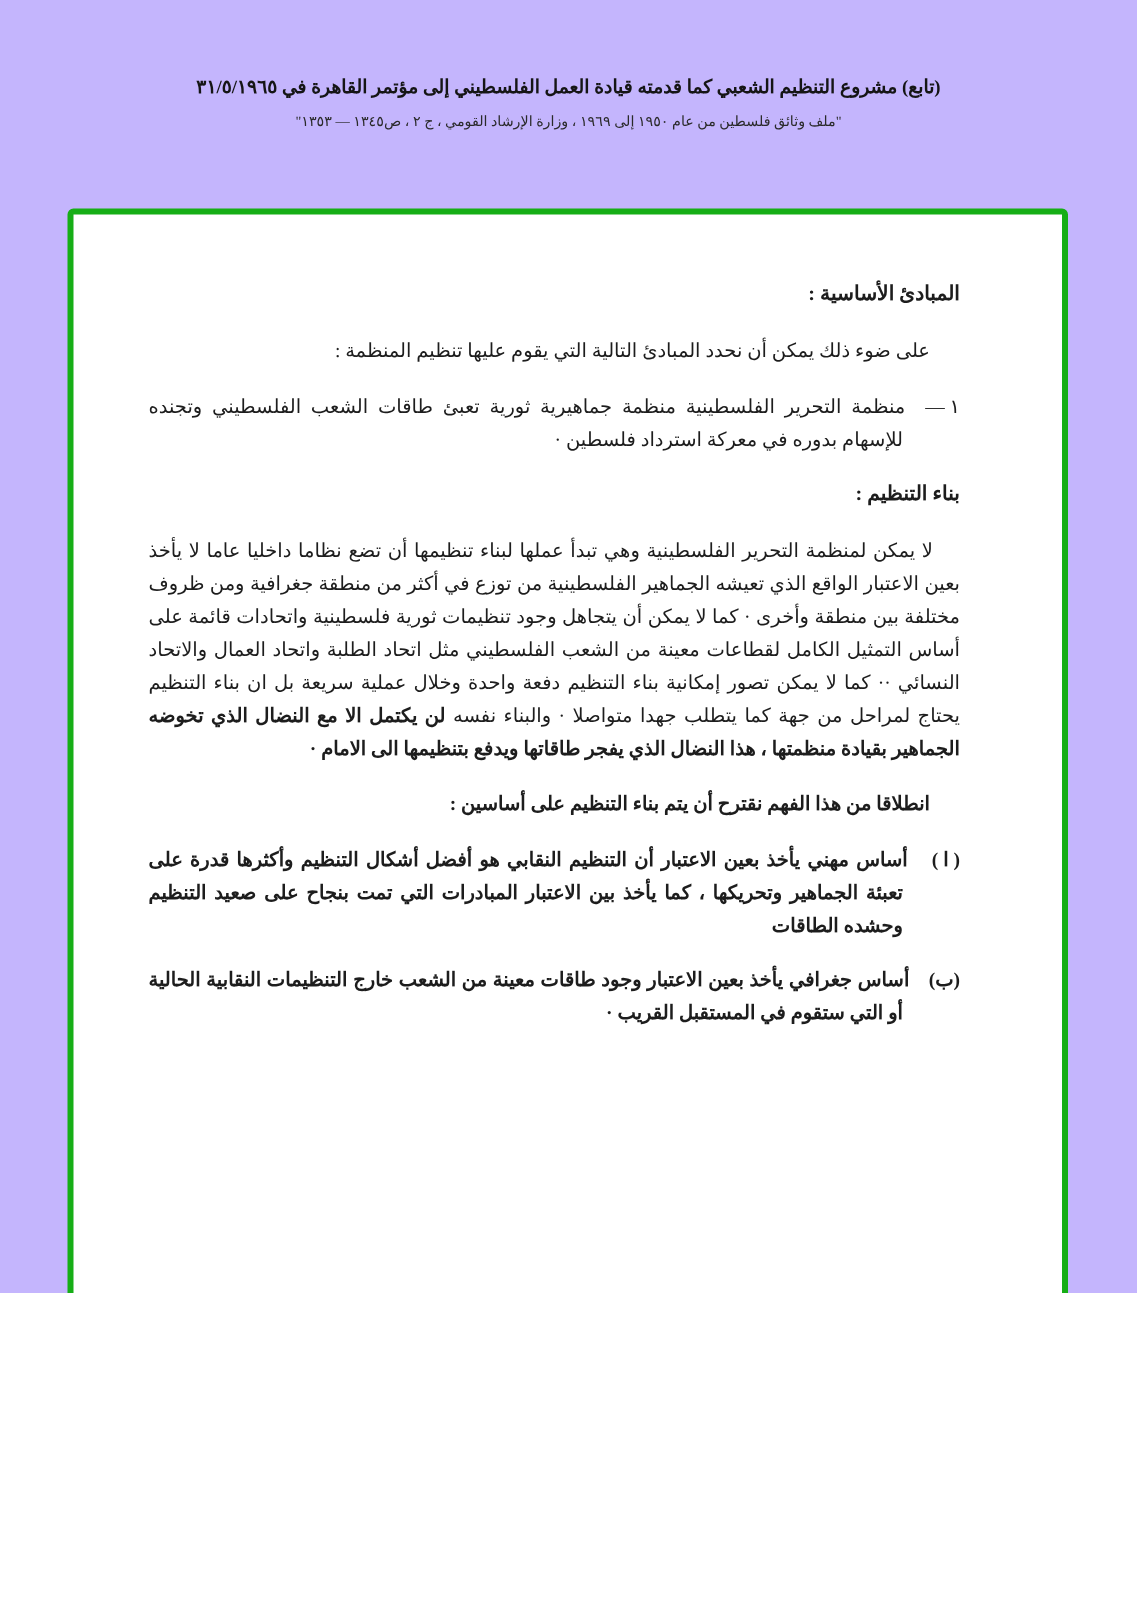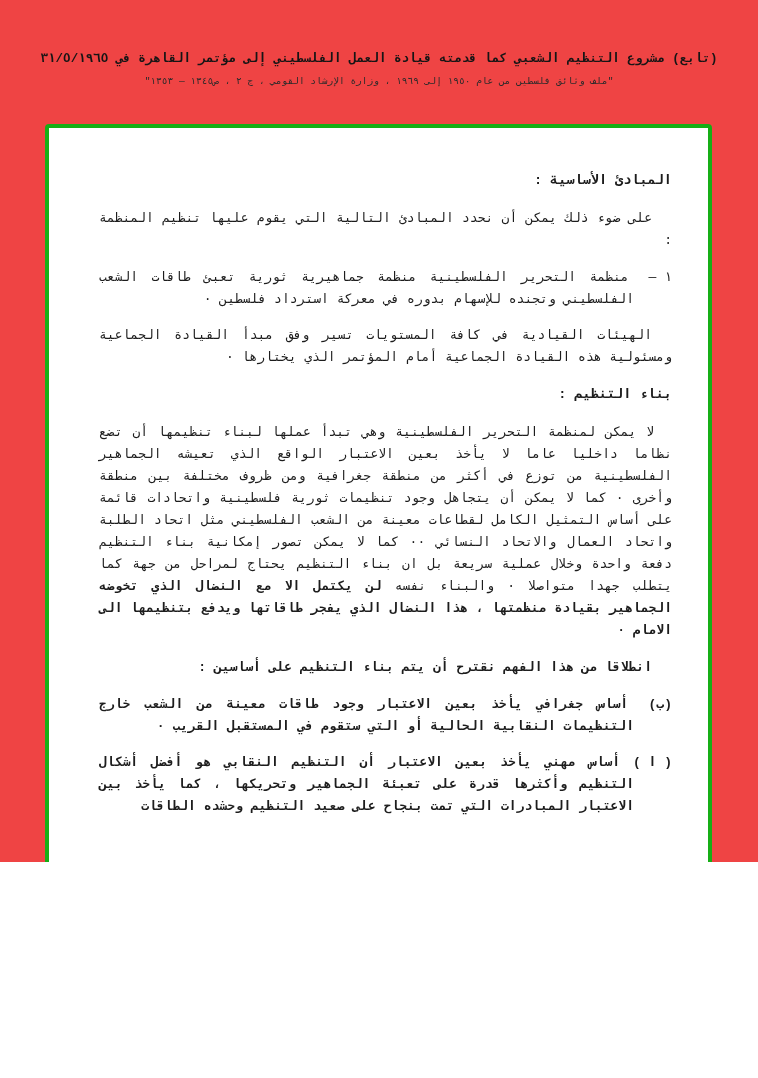--- a/index.html
+++ b/index.html
@@ -4,22 +4,22 @@
 <style>
   html, body {
     margin: 0;
     padding: 0;
     background: #ffffff;
   }
   .canvas {
     position: relative;
     width: 758px;
     height: 862px;
-    background: #ef4444;
-    font-family: Liberation Mono, monospace;
+    background: #c4b5fd;
+    font-family: Liberation Serif, serif;
     color: #1d1d1d;
     overflow: hidden;
   }
 
   
   .doc-header {
     position: absolute;
     top: 50px;
     left: 0;
     right: 0;
@@ -36,26 +36,26 @@
     margin-top: 9px;
     font-size: 9.5px;
     color: #2a2a2a;
   }
 
   
   .green-box {
     position: absolute;
     box-sizing: border-box;
     left: 45px;
-    top: 124px;
+    top: 139px;
     width: 667px;
     height: 918px;
     border: 4px solid #16ae16;
     border-radius: 4px;
-    padding: 42px 36px 0 50px;
+    padding: 42px 68px 0 50px;
     direction: rtl;
     background: #ffffff;
   }
   .content {
     font-size: 13px;
     line-height: 22px;
     text-align: justify;
     color: #1d1d1d;
   }
   .sec-heading {
@@ -116,40 +116,39 @@
 
       <p class="para">على ضوء ذلك يمكن أن نحدد المبادئ التالية التي يقوم عليها تنظيم المنظمة :</p>
 
       <p class="item hang">
         <span class="num">١ —</span>
         <span>منظمة التحرير الفلسطينية منظمة جماهيرية ثورية تعبئ طاقات الشعب الفلسطيني وتجنده للإسهام بدوره في معركة استرداد فلسطين ·</span>
       </p>
 
 
 
-      <p class="para">الهيئات القيادية في كافة المستويات تسير وفق مبدأ القيادة الجماعية ومسئولية هذه القيادة الجماعية أمام المؤتمر الذي يختارها ·</p>
 
 
       <h3 class="sec-heading second">بناء التنظيم :</h3>
 
       <p class="long-body">
         <span>لا يمكن لمنظمة التحرير الفلسطينية وهي تبدأ عملها لبناء تنظيمها أن تضع نظاما داخليا عاما لا يأخذ بعين الاعتبار الواقع الذي تعيشه الجماهير الفلسطينية من توزع في أكثر من منطقة جغرافية ومن ظروف مختلفة بين منطقة وأخرى · كما لا يمكن أن يتجاهل وجود تنظيمات ثورية فلسطينية واتحادات قائمة على أساس التمثيل الكامل لقطاعات معينة من الشعب الفلسطيني مثل اتحاد الطلبة واتحاد العمال والاتحاد النسائي ·· كما لا يمكن تصور إمكانية بناء التنظيم دفعة واحدة وخلال عملية سريعة بل ان بناء التنظيم يحتاج لمراحل من جهة كما يتطلب جهدا متواصلا · والبناء نفسه</span>
         <span class="bold">لن يكتمل الا مع النضال الذي تخوضه الجماهير بقيادة منظمتها ، هذا النضال الذي يفجر طاقاتها ويدفع بتنظيمها الى الامام ·</span>
       </p>
 
       <p class="para bold">انطلاقا من هذا الفهم نقترح أن يتم بناء التنظيم على أساسين :</p>
 
       <p class="item hang bold">
-        <span class="num">(ب)</span>
-        <span>أساس جغرافي يأخذ بعين الاعتبار وجود طاقات معينة من الشعب خارج التنظيمات النقابية الحالية أو التي ستقوم في المستقبل القريب ·</span>
+        <span class="num">( ا )</span>
+        <span>أساس مهني يأخذ بعين الاعتبار أن التنظيم النقابي هو أفضل أشكال التنظيم وأكثرها قدرة على تعبئة الجماهير وتحريكها ، كما يأخذ بين الاعتبار المبادرات التي تمت بنجاح على صعيد التنظيم وحشده الطاقات</span>
       </p>
 
       <p class="item hang bold">
-        <span class="num">( ا )</span>
-        <span>أساس مهني يأخذ بعين الاعتبار أن التنظيم النقابي هو أفضل أشكال التنظيم وأكثرها قدرة على تعبئة الجماهير وتحريكها ، كما يأخذ بين الاعتبار المبادرات التي تمت بنجاح على صعيد التنظيم وحشده الطاقات</span>
+        <span class="num">(ب)</span>
+        <span>أساس جغرافي يأخذ بعين الاعتبار وجود طاقات معينة من الشعب خارج التنظيمات النقابية الحالية أو التي ستقوم في المستقبل القريب ·</span>
       </p>
 
     </div>
   </section>
 
   <footer class="page-footer">
     <span>٢</span>
   </footer>
 
 </div>

